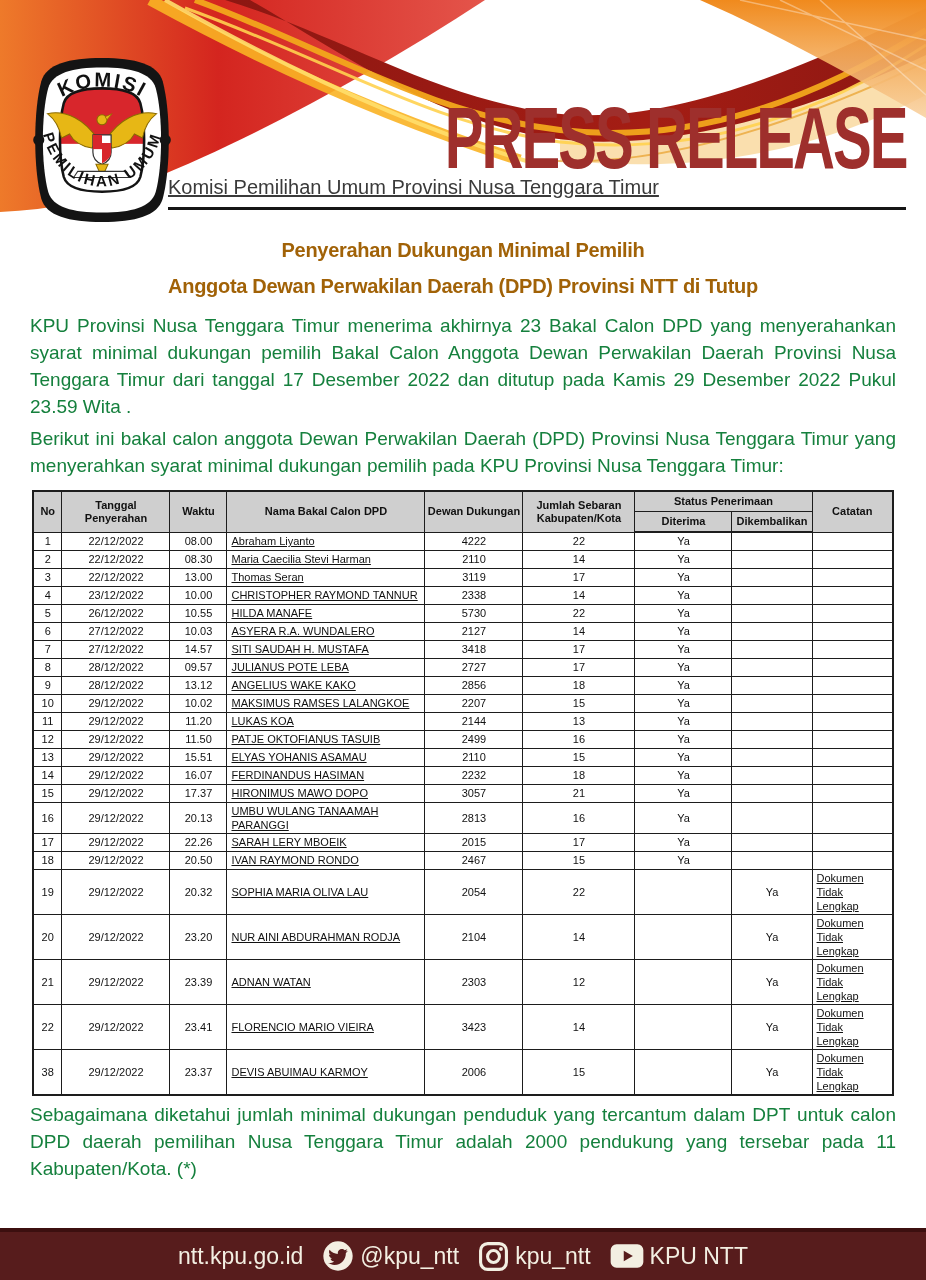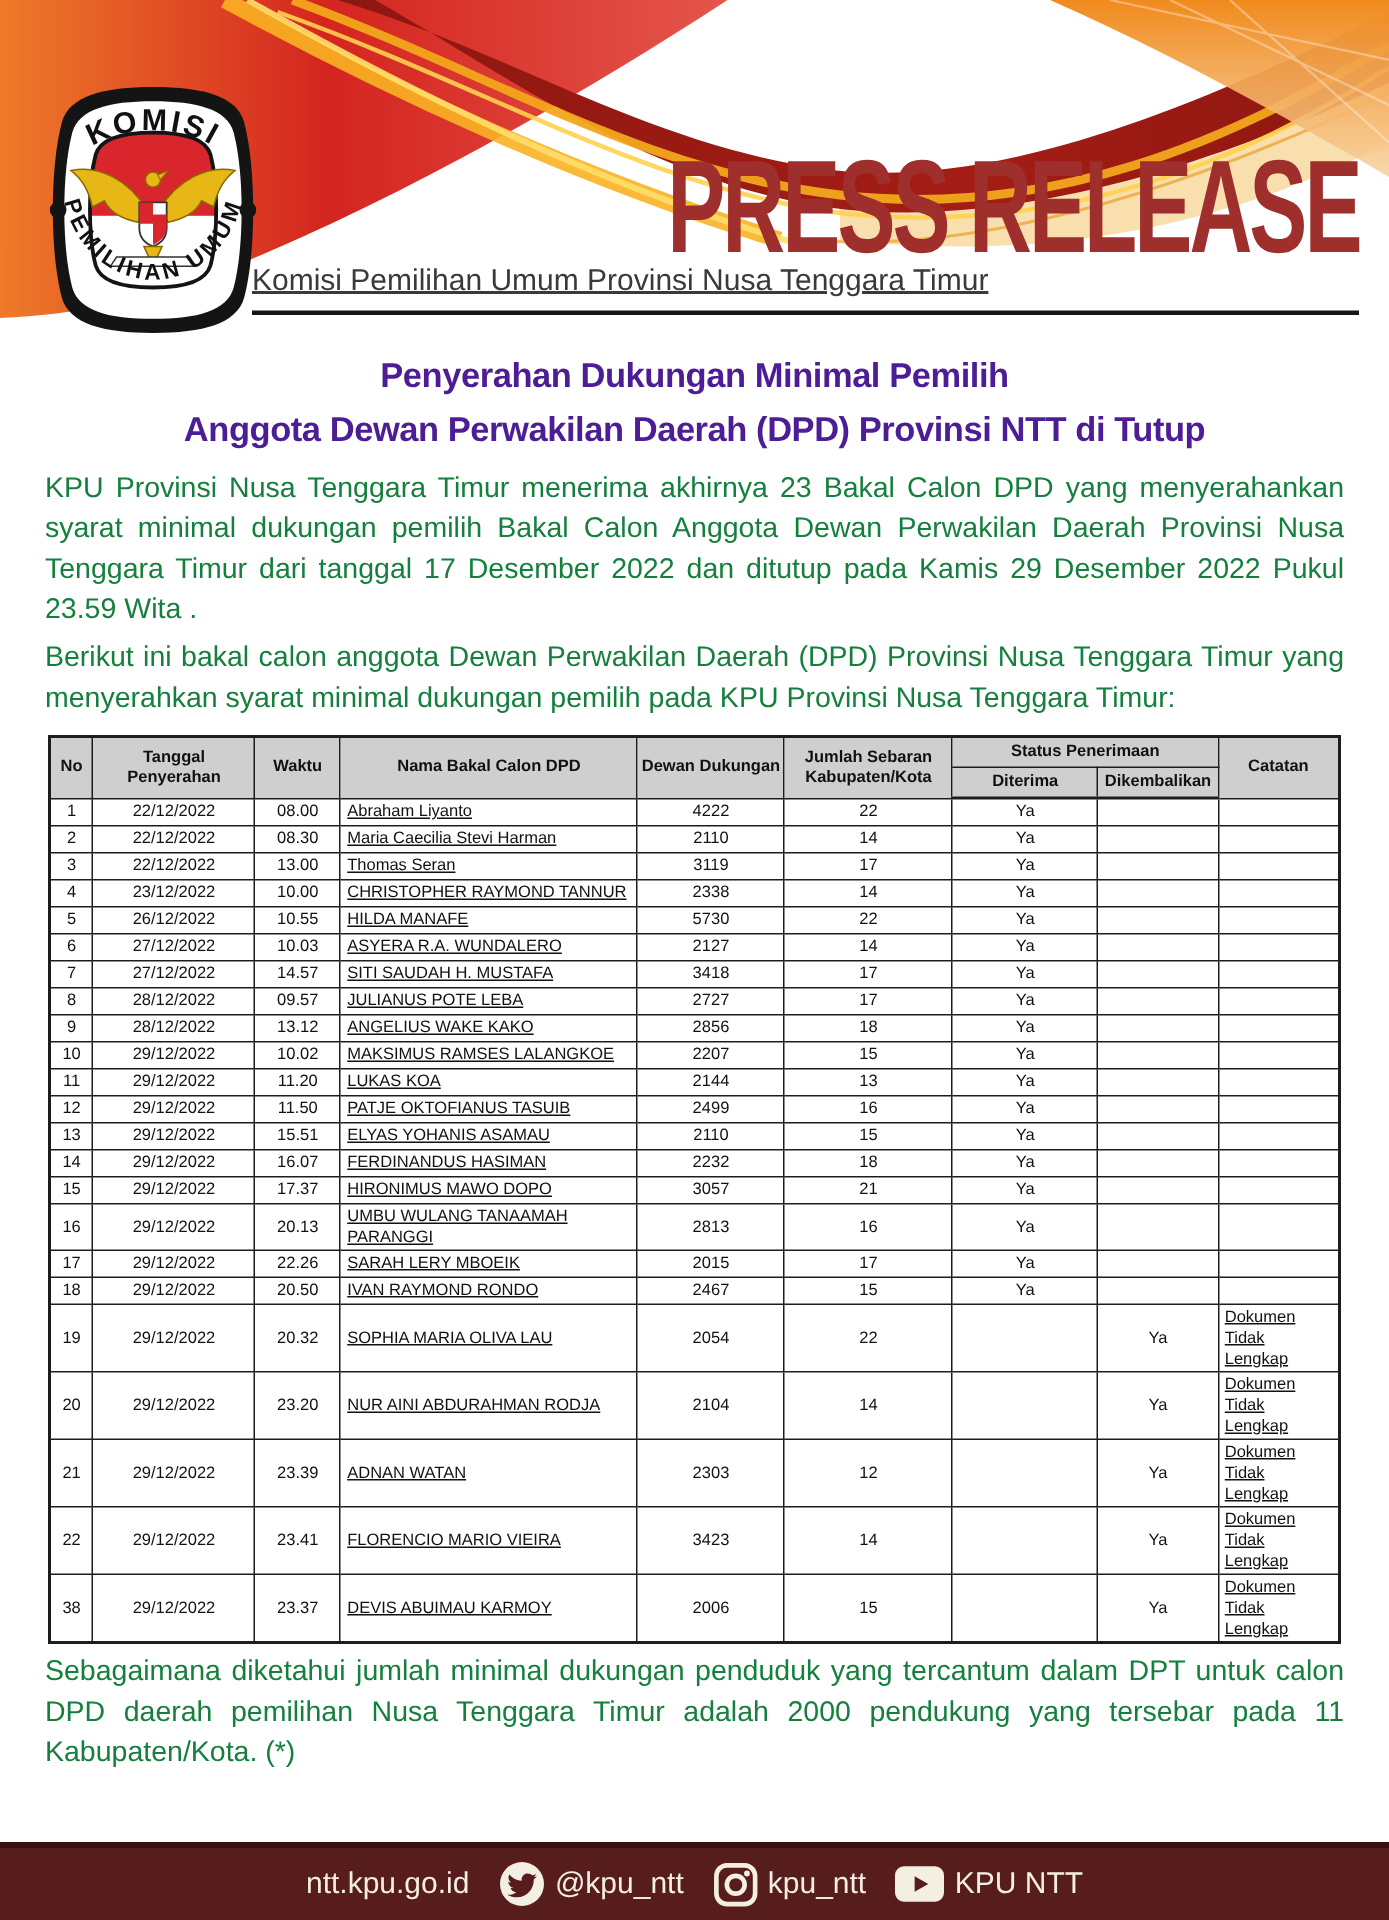--- a/index.html
+++ b/index.html
@@ -32,21 +32,21 @@
     font-size: 20px; color: #3a3a3a; z-index: 2; text-decoration: underline;
   }
   .masthead-rule {
     position: absolute; left: 168px; top: 207px;
     width: 738px; height: 3px; background: #151515; z-index: 2;
   }
 
   
   .doc-title {
     margin: 17px 30px 0; text-align: center;
-    font-size: 23px; font-weight: bold; color: #4c1d95;
+    font-size: 20px; font-weight: bold; color: #a16207;
     line-height: 36px; letter-spacing: -0.3px;
   }
   .body-text {
     margin: 8px 30px 0; font-size: 19px; line-height: 27px;
     color: #15803d; text-align: justify;
   }
   .body-text.tight { margin-top: 5px; }
 
   
   table.submissions {
@@ -69,21 +69,21 @@
   td.l { text-align: left; padding-left: 3px; text-decoration: underline; }
 
   
   .closing1 { margin-top: 20px; }
 
   
   .footer {
     position: absolute; left: 0; right: 0; bottom: 0; height: 52px;
     background: #571c1c; border-top: 4px solid #3c0f0f;
     display: flex; align-items: center; justify-content: center;
-    gap: 19px; color: #f3efe2; font-size: 20px; z-index: 4;
+    gap: 19px; color: #f3efe2; font-size: 23px; z-index: 4;
   }
   .footer .item { display: flex; align-items: center; gap: 6px; white-space: nowrap; }
   .footer svg { display: block; }
 </style>
 </head>
 <body>
 
 <div class="page">
 
   <header class="masthead">

